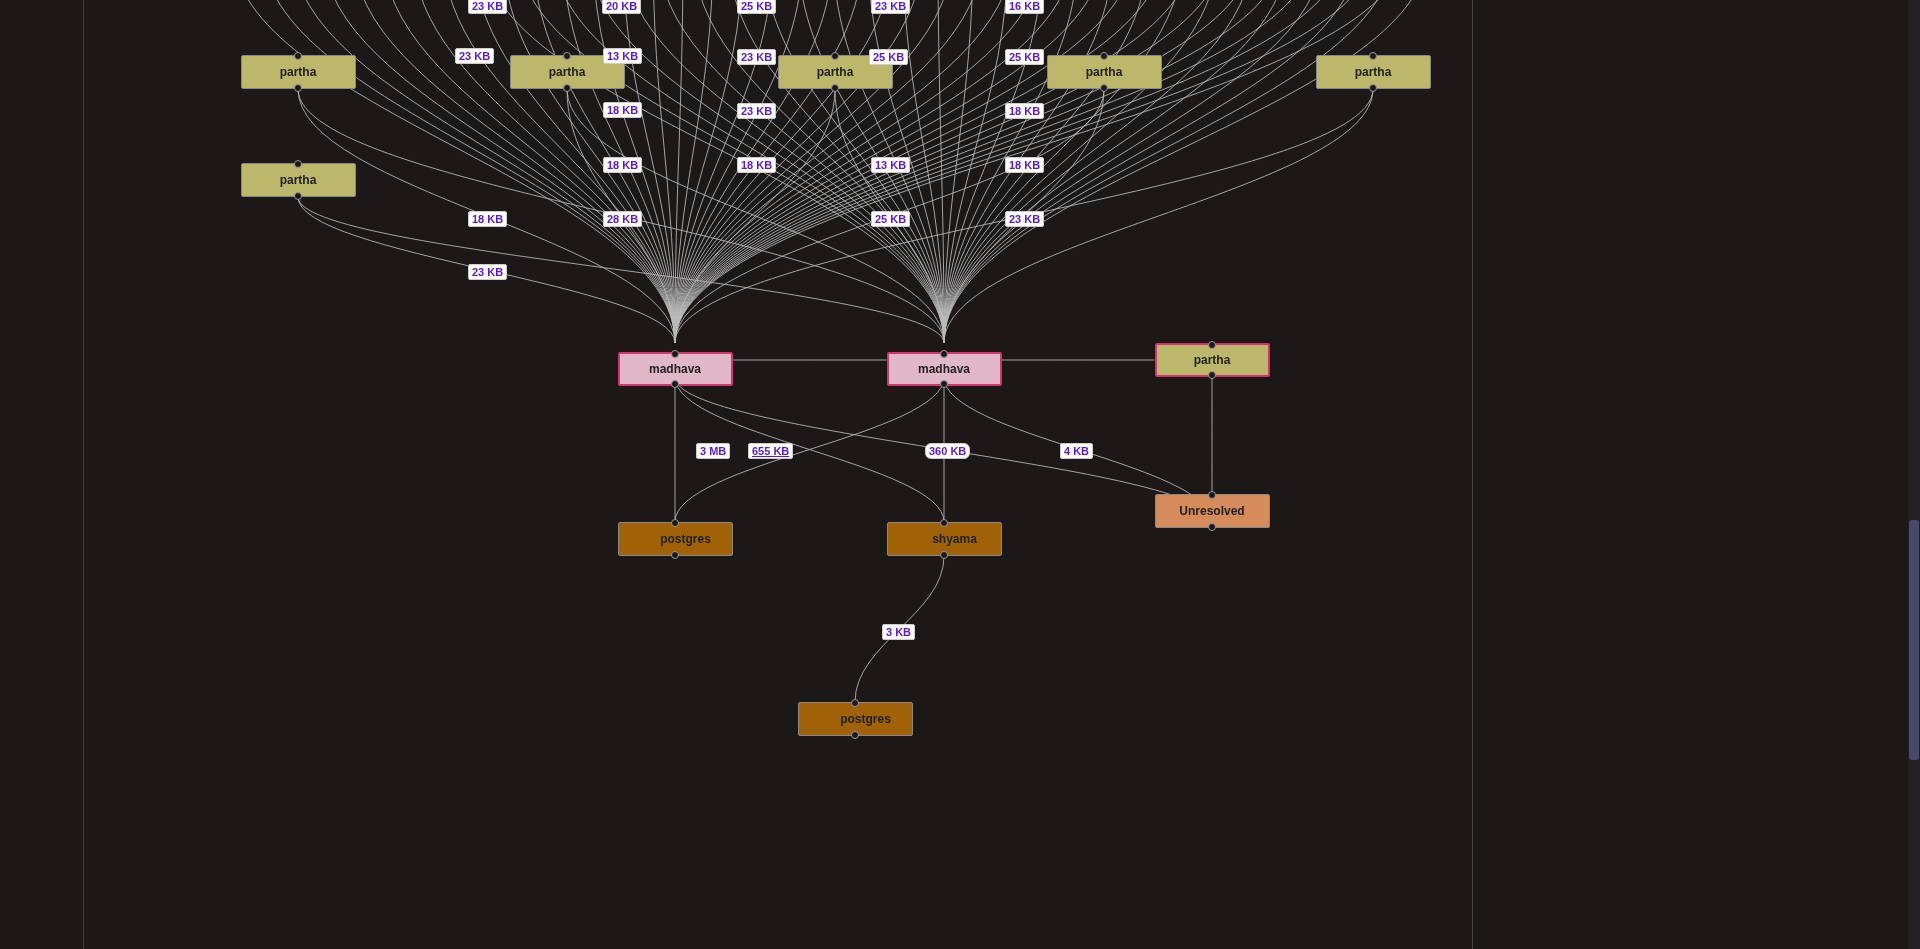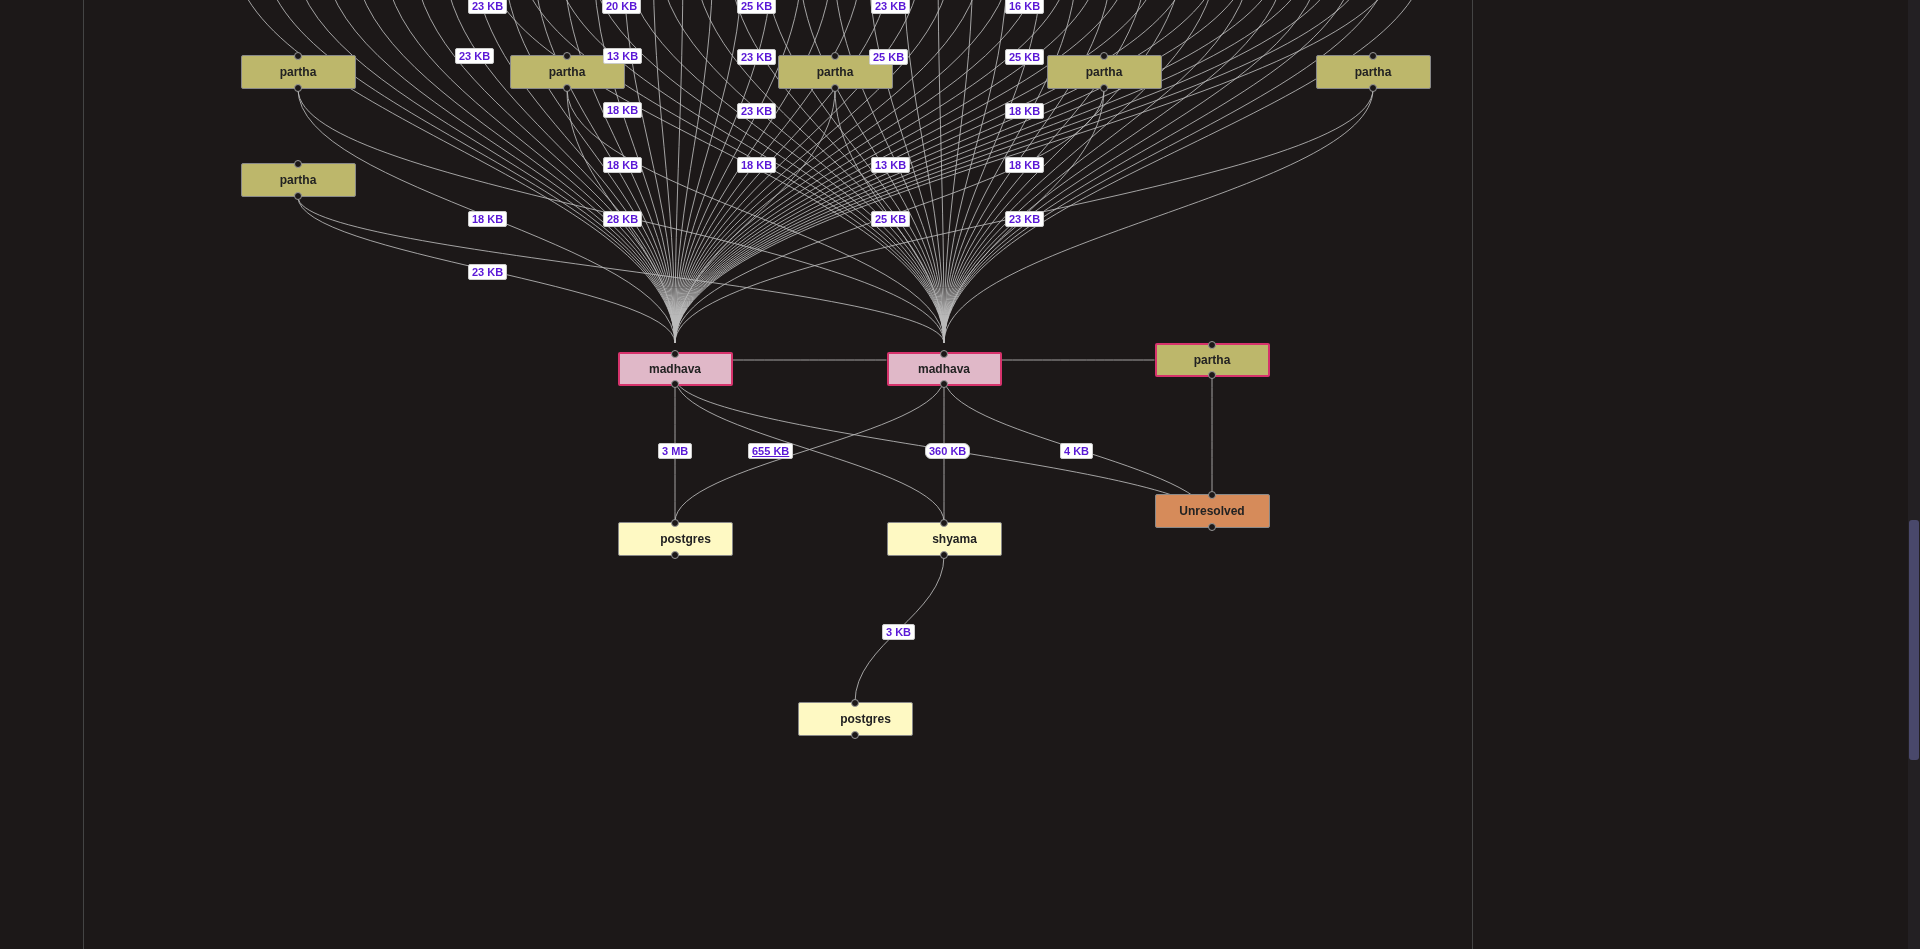--- a/index.html
+++ b/index.html
@@ -67,21 +67,21 @@
   .node.madhava {
     background: #e0b8c8;
     border: 2px solid #d6336c;
     margin-top: 9px;
   }
   .node.partha-hl {
     background: #bdb76b;
     border: 2px solid #d6336c;
   }
   .node.pink {
-    background: #fef9c3;
+    background: #a16207;
     border: 1px solid #888;
     padding-left: 21px;
   }
   .node.unresolved {
     background: #d68b5a;
     border: 1px solid #888;
   }
   .label {
     position: absolute;
     background: #fff;
@@ -291,21 +291,21 @@
     <div class="label" style="left: 1005px; top: 103px;">18 KB</div>
     <div class="label" style="left: 603px; top: 157px;">18 KB</div>
     <div class="label" style="left: 737px; top: 157px;">18 KB</div>
     <div class="label" style="left: 871px; top: 157px;">13 KB</div>
     <div class="label" style="left: 1005px; top: 157px;">18 KB</div>
     <div class="label" style="left: 468px; top: 211px;">18 KB</div>
     <div class="label" style="left: 603px; top: 211px; text-align: center;">28 KB</div>
     <div class="label" style="left: 871px; top: 211px;">25 KB</div>
     <div class="label" style="left: 1005px; top: 211px;">23 KB</div>
     <div class="label" style="left: 468px; top: 264px;">23 KB</div>
-    <div class="label" style="left: 658px; top: 443px;">3 MB</div>
+    <div class="label" style="left: 696px; top: 443px;">3 MB</div>
     <div class="label" style="left: 748px; top: 443px; text-decoration: underline;">655 KB</div>
     <div class="label" style="left: 925px; top: 443px; border-radius: 6px;">360 KB</div>
     <div class="label" style="left: 1060px; top: 443px;">4 KB</div>
     <div class="label" style="left: 882px; top: 624px;">3 KB</div>
   </div>
 
 <div class="scrollbar">
   <div class="scrollbar-thumb" style="top:520px;height:240px"></div>
 </div>
 

